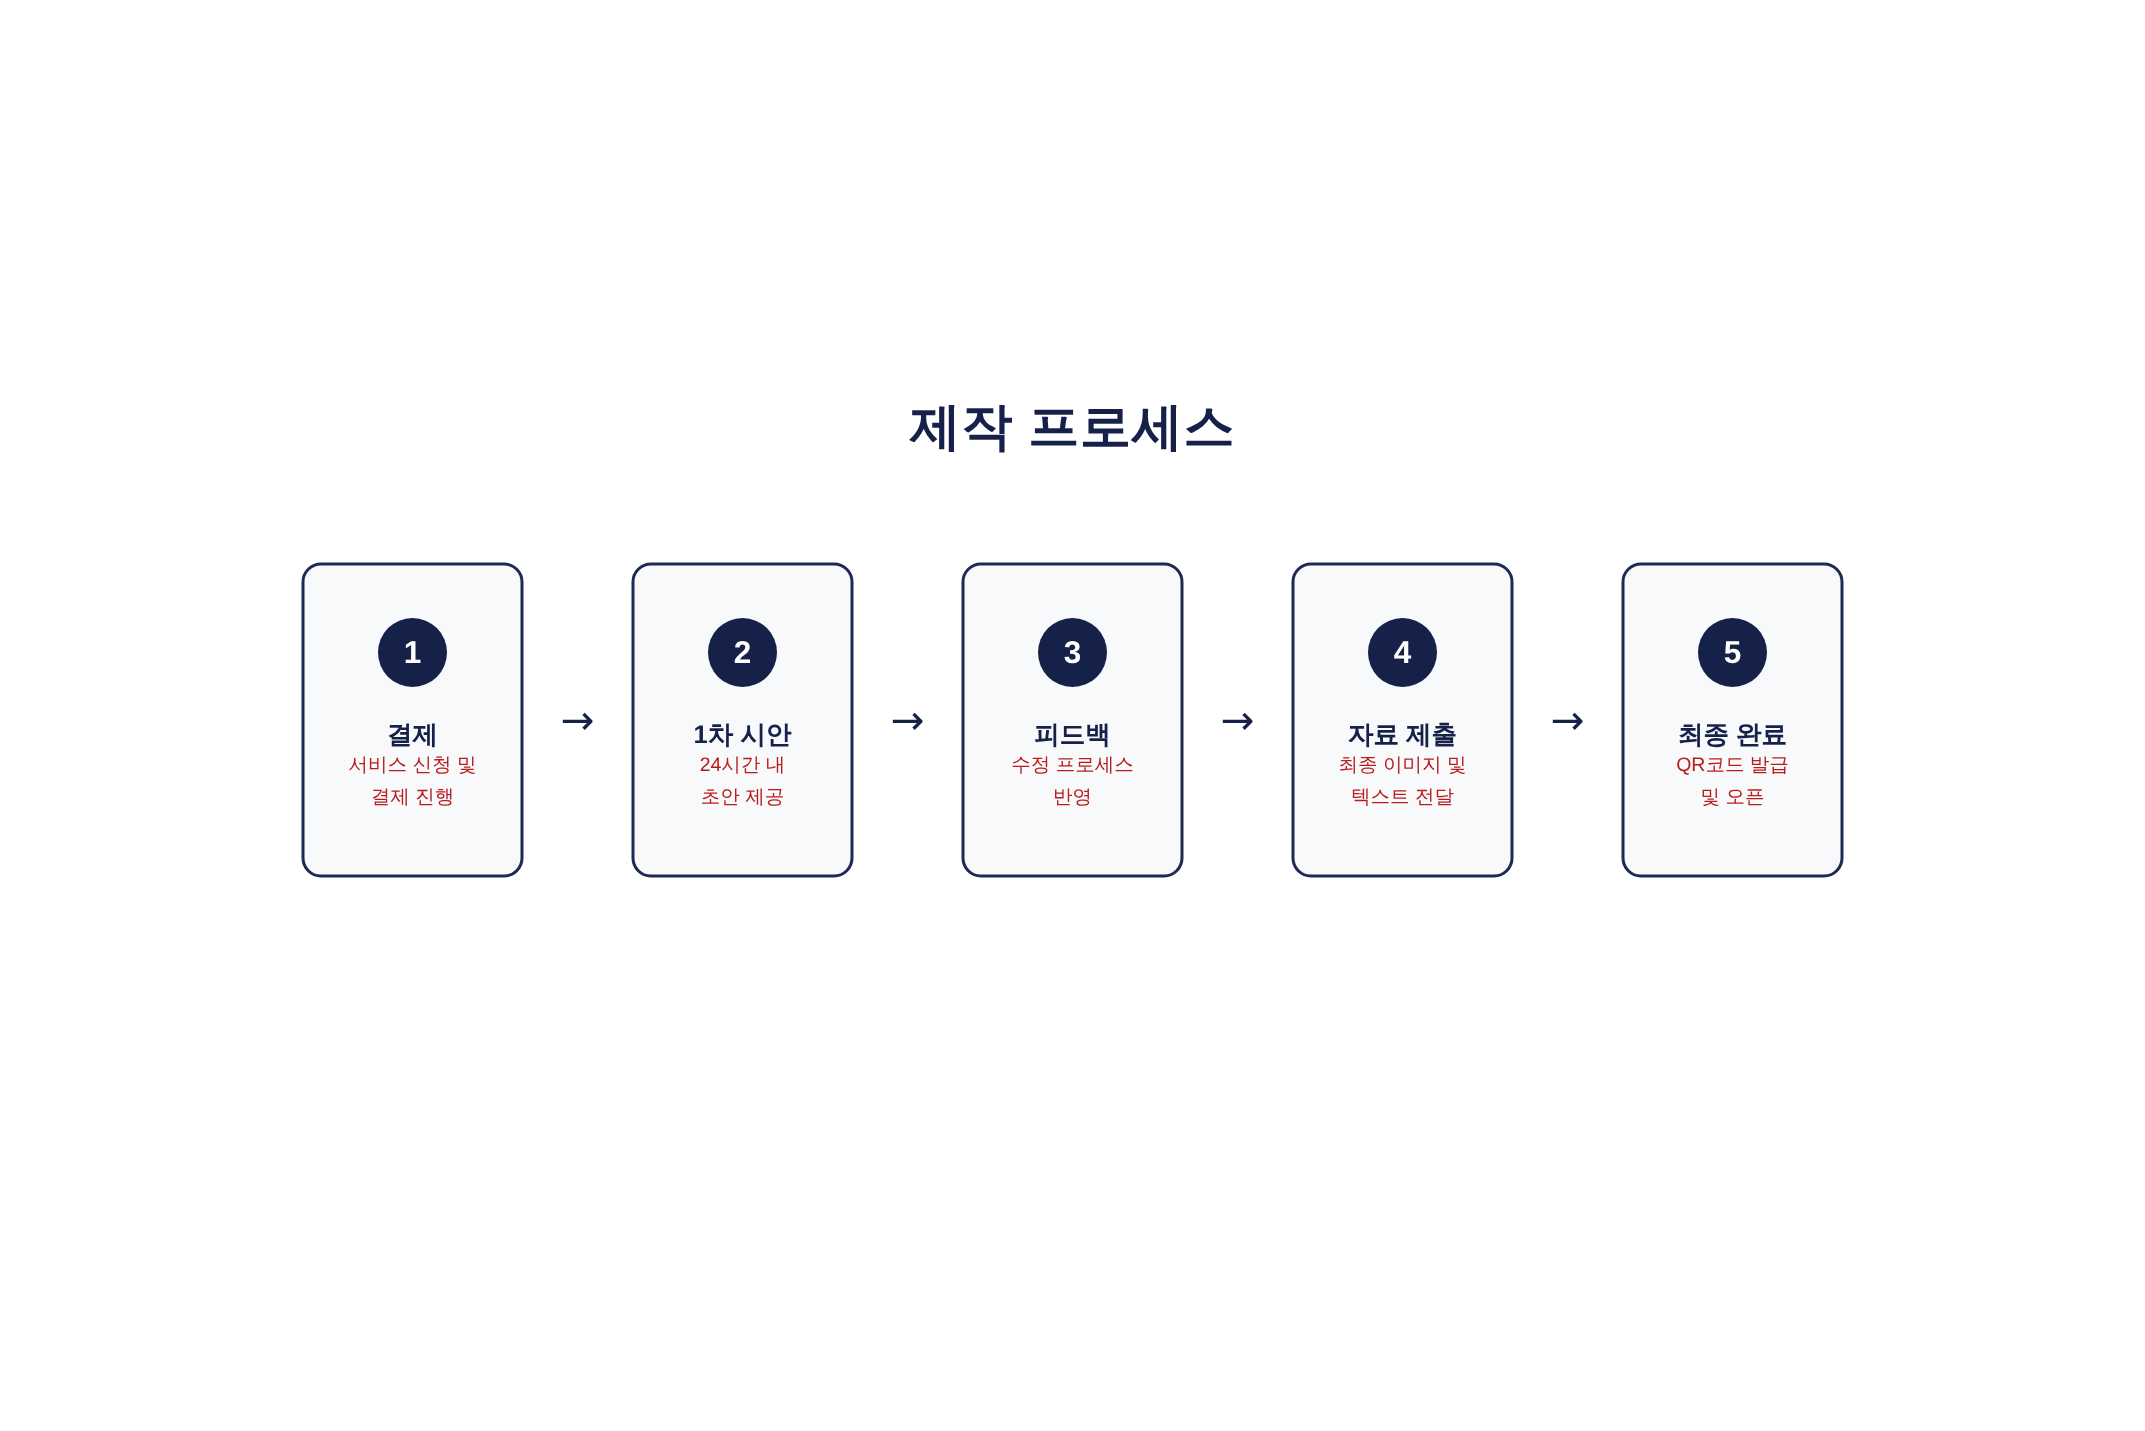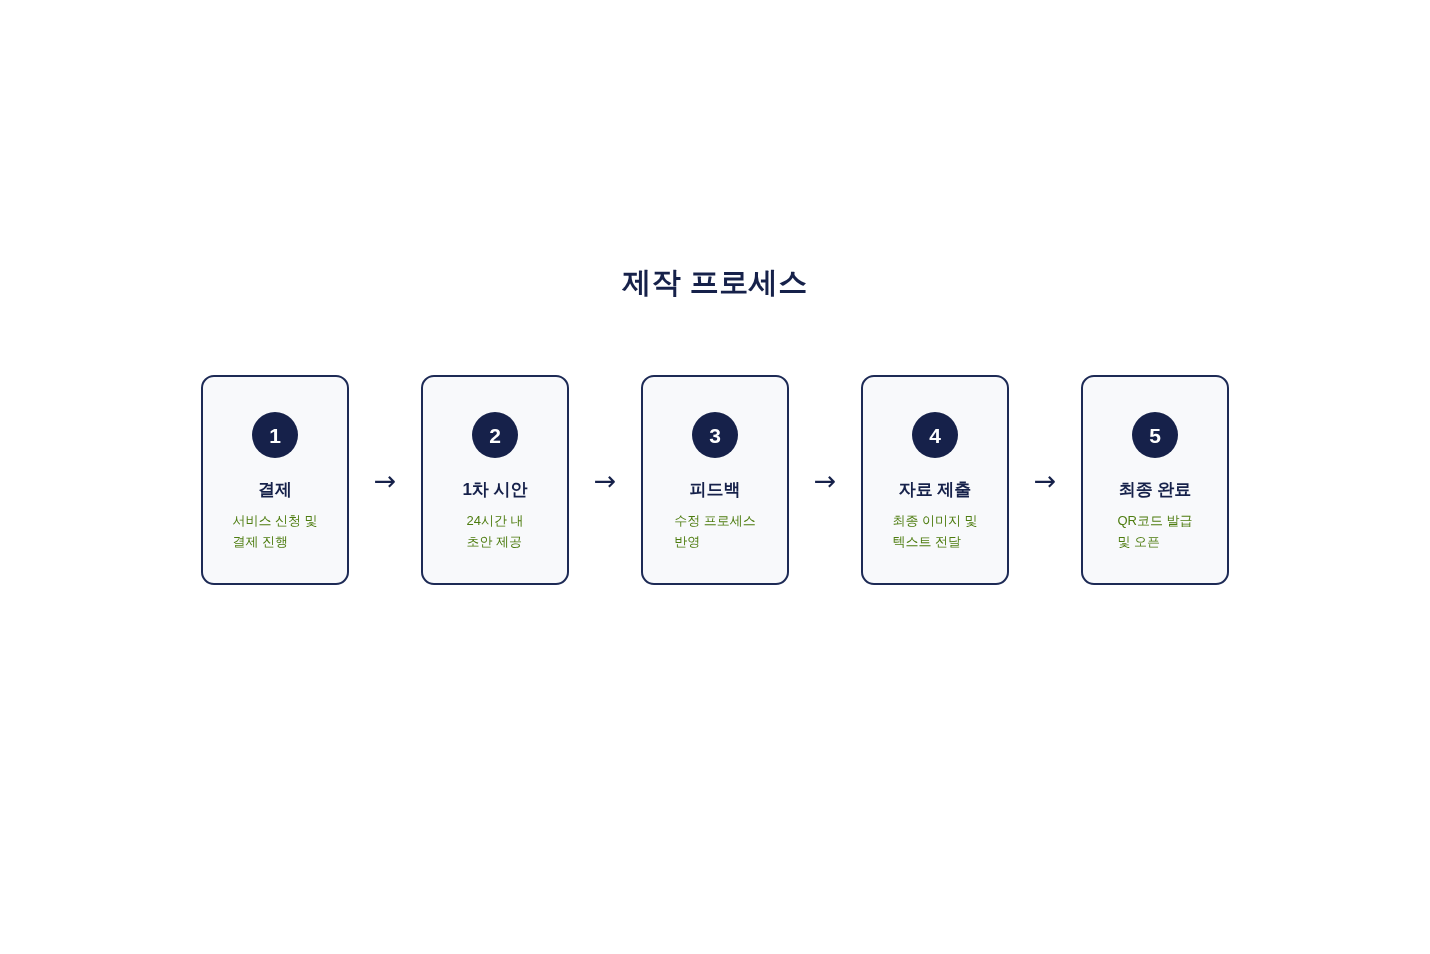--- a/index.html
+++ b/index.html
@@ -27,21 +27,21 @@
     align-items: center;
   }
 
   #page-title {
     margin: 0;
     position: absolute;
     top: 266px;
     left: 0;
     width: 1430px;
     text-align: center;
-    font-size: 29px;
+    font-size: 34px;
     font-weight: bold;
     letter-spacing: 0.5px;
     color: #16214a;
     line-height: 1.15;
     white-space: nowrap;
   }
 
   #steps-row {
     position: absolute;
     top: 375px;
@@ -85,25 +85,24 @@
     margin-top: 22px;
     font-size: 17px;
     font-weight: bold;
     color: #16214a;
     text-align: center;
     line-height: 1.2;
     white-space: nowrap;
   }
 
   .step-desc {
-    margin-top: 11px;
     font-size: 13px;
     font-weight: normal;
-    color: #4d7c0f;
-    text-align: left;
+    color: #b91c1c;
+    text-align: center;
     line-height: 1.55;
     white-space: pre-line;
   }
 
   .step-arrow {
     width: 72px;
     flex: 0 0 72px;
     text-align: center;
     font-size: 27px;
     line-height: 1;

